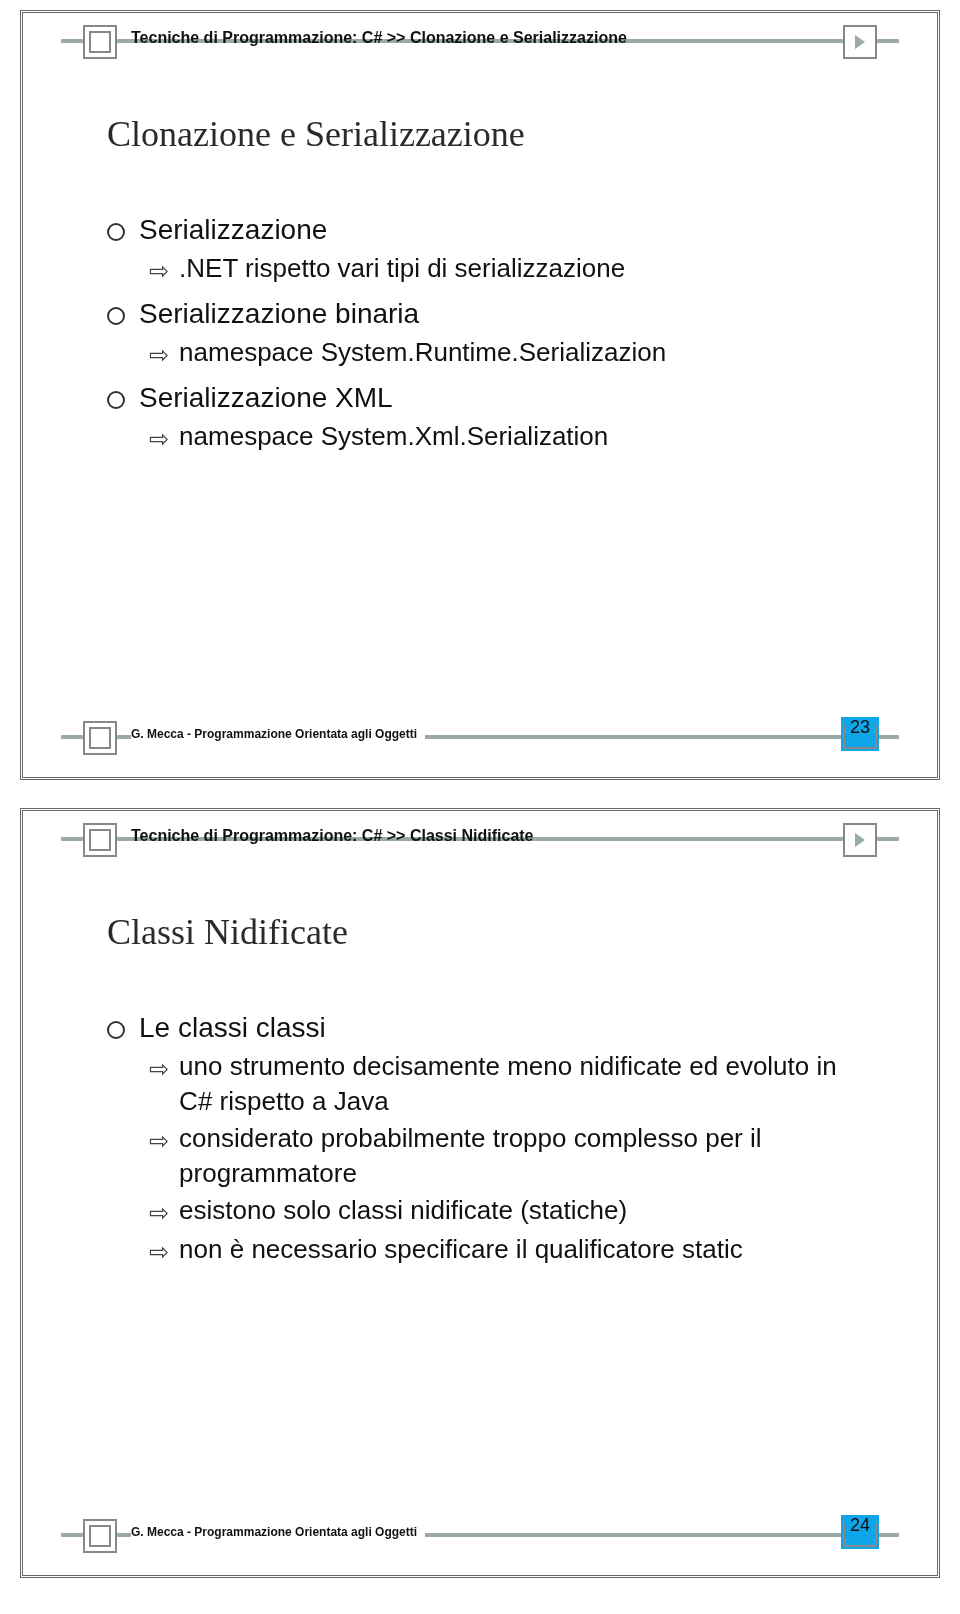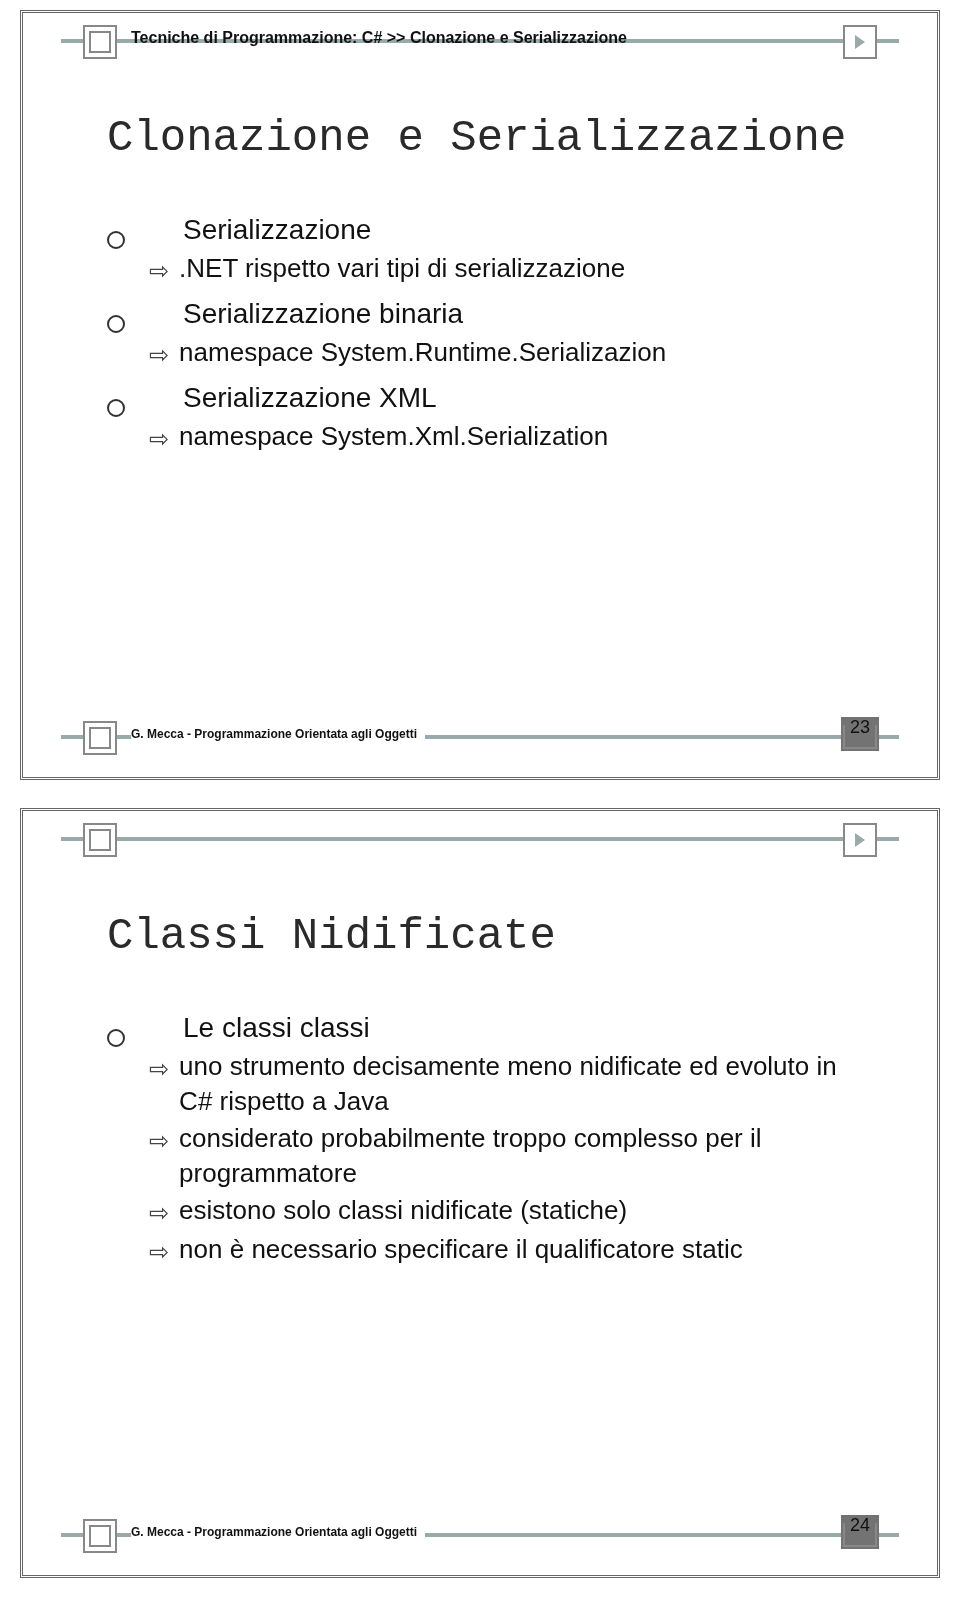--- a/index.html
+++ b/index.html
@@ -68,38 +68,37 @@
     top: -10px;
     text-align: left;
     font-weight: bold;
     font-size: 16px;
     color: #111;
   }
   .title {
     position: absolute;
     left: 84px;
     top: 100px;
-    font-family: Liberation Mono, monospace;
-    font-size: 44px;
+    font-family: Liberation Serif, serif;
+    font-size: 36px;
     color: #2a2a2a;
   }
   .body {
     position: absolute;
     left: 84px;
     right: 70px;
     top: 190px;
     font-size: 28px;
     color: #111;
     line-height: 1.35;
   }
   .bullet1 {
     display: flex;
-    align-items: flex-end;
+    align-items: flex-start;
     margin-top: 8px;
-    gap: 44px;
   }
   .b1-icon {
     width: 14px;
     height: 14px;
     border-radius: 50%;
     border: 2px solid #333;
     margin-right: 14px;
     margin-top: 12px;
     flex-shrink: 0;
   }
@@ -151,21 +150,21 @@
     color: #111;
     background: #fff;
     padding-right: 8px;
   }
   .footer-page {
     position: absolute;
     right: 58px;
     top: -6px;
     width: 38px;
     height: 34px;
-    background: #737373;
+    background: #0ea5e9;
     text-align: center;
     font-size: 18px;
     color: #111;
     line-height: 20px;
   }
   .footer-box-right {
     position: absolute;
     right: 60px;
     top: 2px;
     width: 30px;
@@ -223,20 +222,21 @@
     <div class="footer-text">G. Mecca - Programmazione Orientata agli Oggetti</div>
     <div class="footer-page">23</div>
     <div class="footer-box-right"></div>
   </div>
 </div>
 
 <div class="slide">
   <div class="header-bar">
     <div class="header-line"></div>
     <div class="header-box-left"></div>
+    <div class="header-text">Tecniche di Programmazione: C# &gt;&gt; Classi Nidificate</div>
     <div class="header-box-right">
         <div class="tri-right"></div>
       </div>
   </div>
 
   <div class="title">Classi Nidificate</div>
 
   <div class="body">
     <div class="bullet1">
       <div class="b1-icon"></div>

